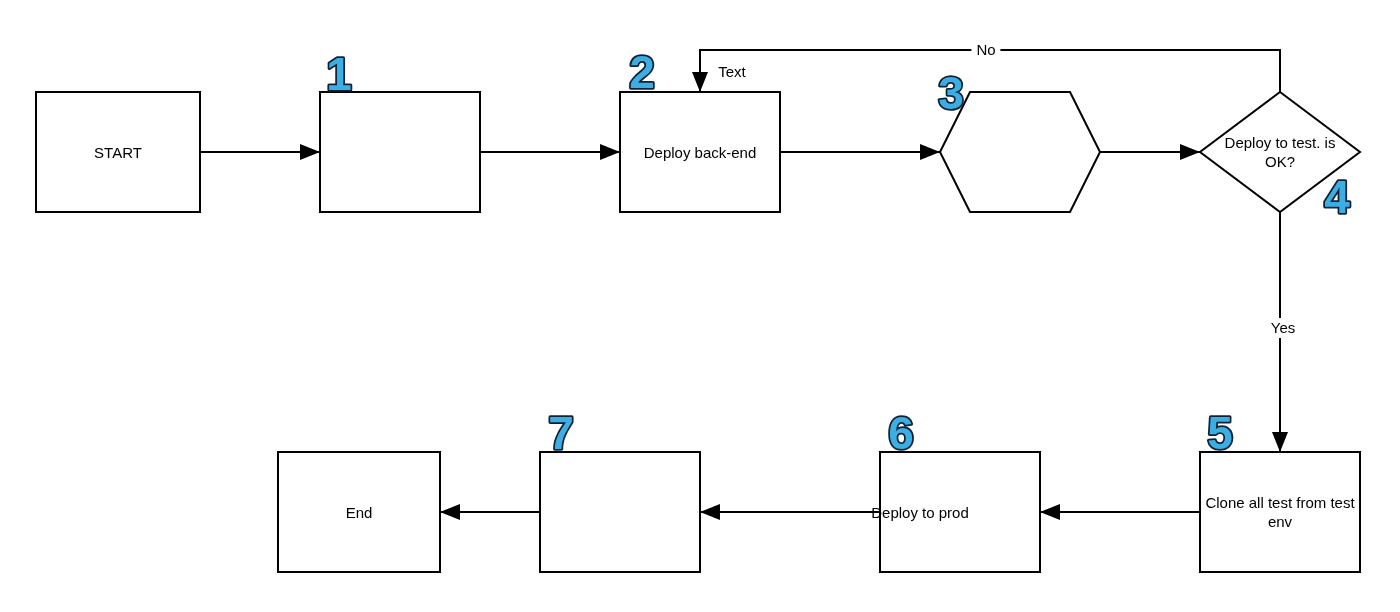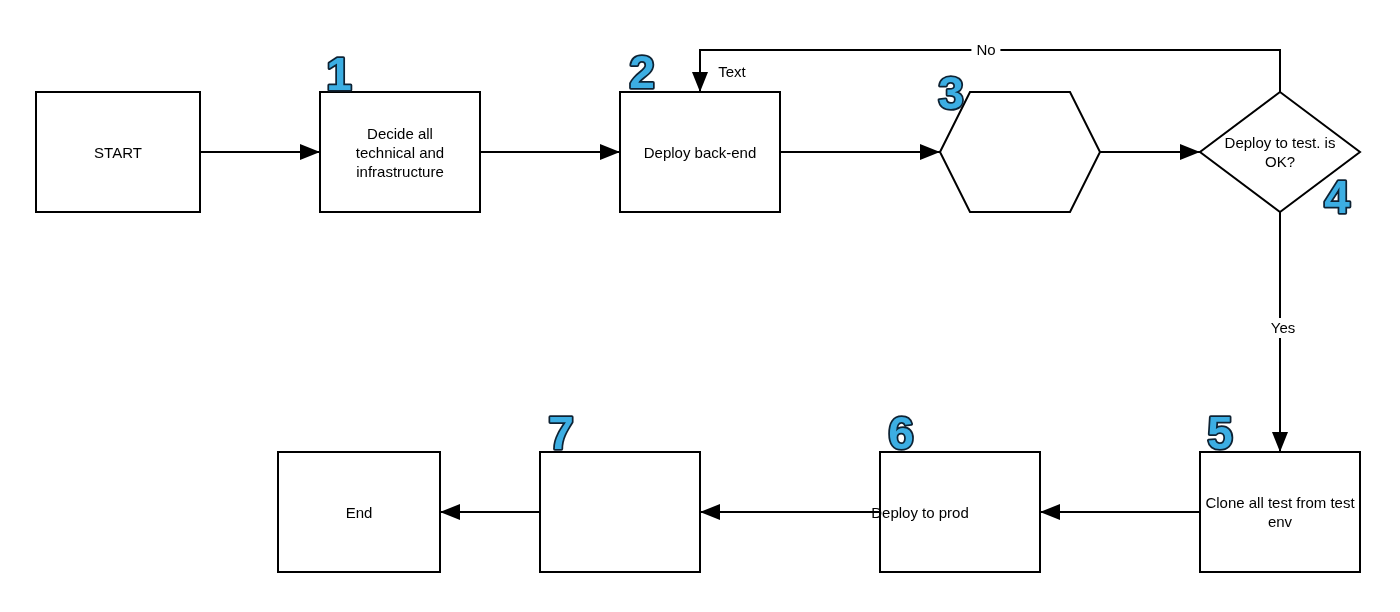--- a/index.html
+++ b/index.html
@@ -104,21 +104,20 @@
     <text class="step-num" x="339" y="90">1</text>
     <text class="step-num" x="642" y="88">2</text>
     <text class="step-num" x="951" y="109">3</text>
     <text class="step-num" x="1337" y="213">4</text>
     <text class="step-num" x="1220" y="449">5</text>
     <text class="step-num" x="901" y="449">6</text>
     <text class="step-num" x="561" y="449">7</text>
   </svg>
 
   <div class="node-label" style="left:118px;  top:152px; width:140px;">START</div>
-  <div class="node-label" style="left:400px;  top:152px; width:110px;">Decide all technical and infrastructure</div>
   <div class="node-label" style="left:700px;  top:152px; width:150px;">Deploy back-end</div>
   <div class="node-label" style="left:1280px; top:152px; width:112px;">Deploy to test. is OK?</div>
   <div class="node-label" style="left:1280px; top:512px; width:152px;">Clone all test from test env</div>
   <div class="node-label" style="left:920px;  top:512px; width:140px;">Deploy to prod</div>
   <div class="node-label" style="left:359px;  top:512px; width:140px;">End</div>
 
   <div class="edge-label" style="left:986px;  top:50px;">No</div>
   <div class="edge-label" style="left:1283px; top:328px;">Yes</div>
   <div class="edge-label" style="left:732px;  top:72px;">Text</div>
 

